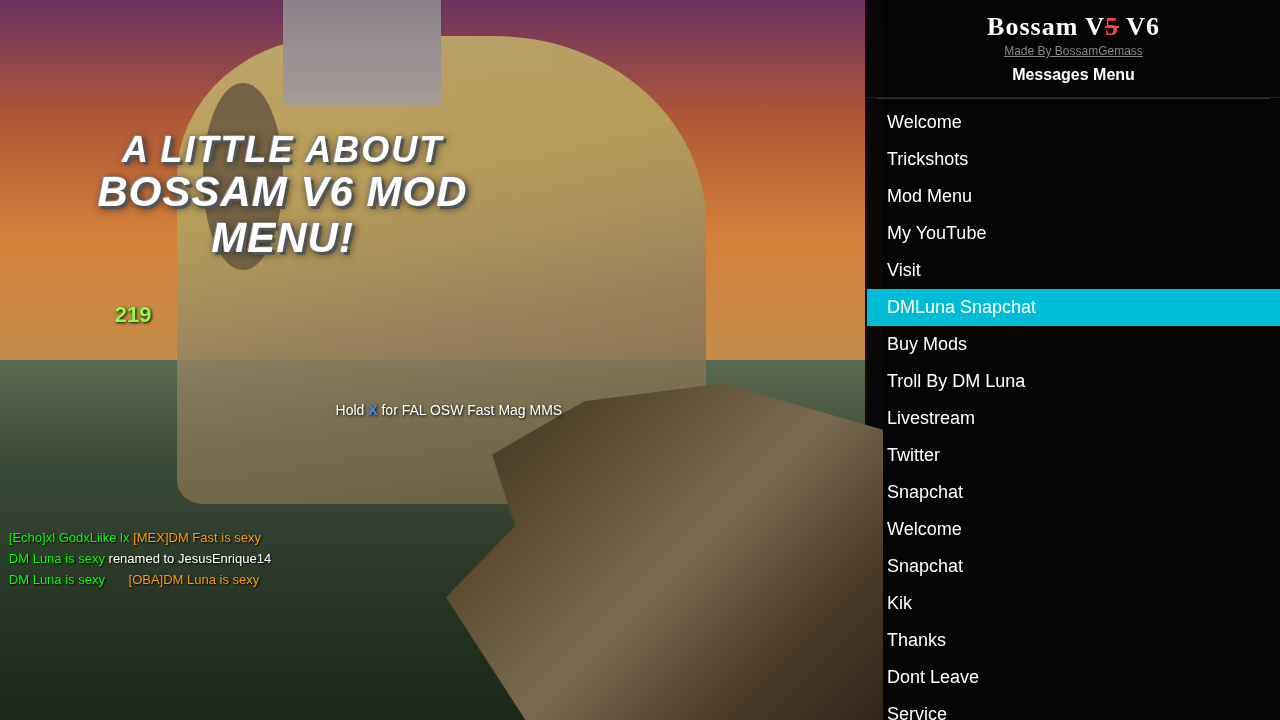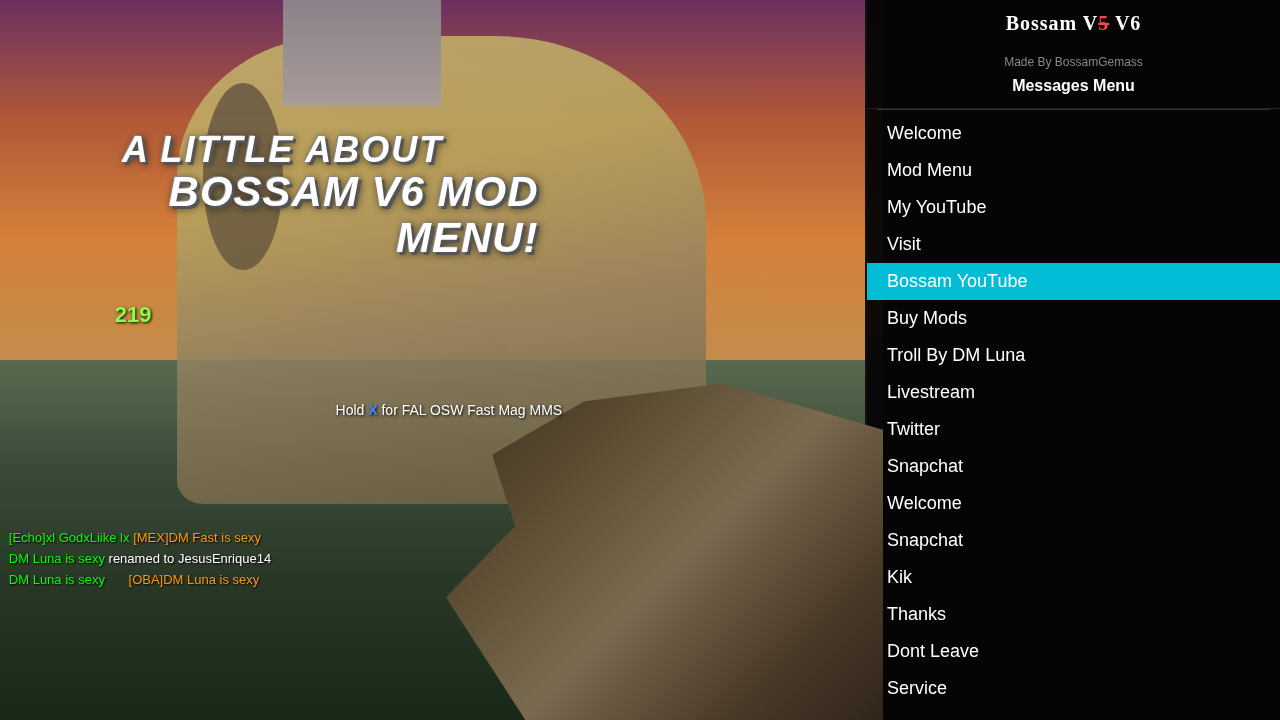--- a/index.html
+++ b/index.html
@@ -90,21 +90,20 @@
 
     .overlay-line2 {
       font-size: 42px;
       font-weight: 900;
       color: white;
       text-shadow: 3px 3px 0 #555, -1px -1px 0 #888, 2px 2px 8px rgba(0,0,0,0.8);
       letter-spacing: 1px;
       font-style: italic;
       text-transform: uppercase;
       line-height: 1.1;
-      text-align: right;
     }
 
     
     .chat-area {
       position: absolute;
       bottom: 18%;
       left: 1%;
       z-index: 10;
       font-size: 13px;
       line-height: 1.6;
@@ -174,21 +173,21 @@
       overflow-y: auto;
     }
 
     .menu-header {
       padding: 12px 15px 8px;
       text-align: center;
       border-bottom: 1px solid #222;
     }
 
     .menu-title-main {
-      font-size: 20px;
+      font-size: 26px;
       font-weight: bold;
       color: white;
       font-family: 'Times New Roman', serif;
       letter-spacing: 1px;
     }
 
     .menu-title-main .bossam {
       color: white;
     }
 
@@ -197,21 +196,22 @@
       text-decoration: line-through;
     }
 
     .menu-title-main .v6 {
       color: white;
     }
 
     .menu-subtitle {
       font-size: 12px;
       color: #888;
-      margin-top: 20px;
+      margin-top: 2px;
+      text-decoration: underline;
     }
 
     .menu-section-title {
       font-size: 16px;
       color: white;
       font-weight: bold;
       text-align: center;
       margin: 8px 0 5px;
     }
 
@@ -296,24 +296,25 @@
   <div class="menu-header">
     <div class="menu-title-main">
       <span class="bossam">Bossam V</span><span class="version">5</span><span class="v6"> V6</span>
     </div>
     <div class="menu-subtitle">Made By BossamGemass</div>
     <div class="menu-section-title">Messages Menu</div>
   </div>
   <div class="menu-divider"></div>
   <ul class="menu-items">
   <li class="menu-item">Welcome</li>
+      <li class="menu-item">Trickshots</li>
       <li class="menu-item">Mod Menu</li>
       <li class="menu-item">My YouTube</li>
       <li class="menu-item">Visit</li>
-      <li class="menu-item active">Bossam YouTube</li>
+      <li class="menu-item active">DMLuna Snapchat</li>
       <li class="menu-item">Buy Mods</li>
       <li class="menu-item">Troll By DM Luna</li>
       <li class="menu-item">Livestream</li>
       <li class="menu-item">Twitter</li>
       <li class="menu-item">Snapchat</li>
       <li class="menu-item">Welcome</li>
       <li class="menu-item">Snapchat</li>
       <li class="menu-item">Kik</li>
       <li class="menu-item">Thanks</li>
       <li class="menu-item">Dont Leave</li>

